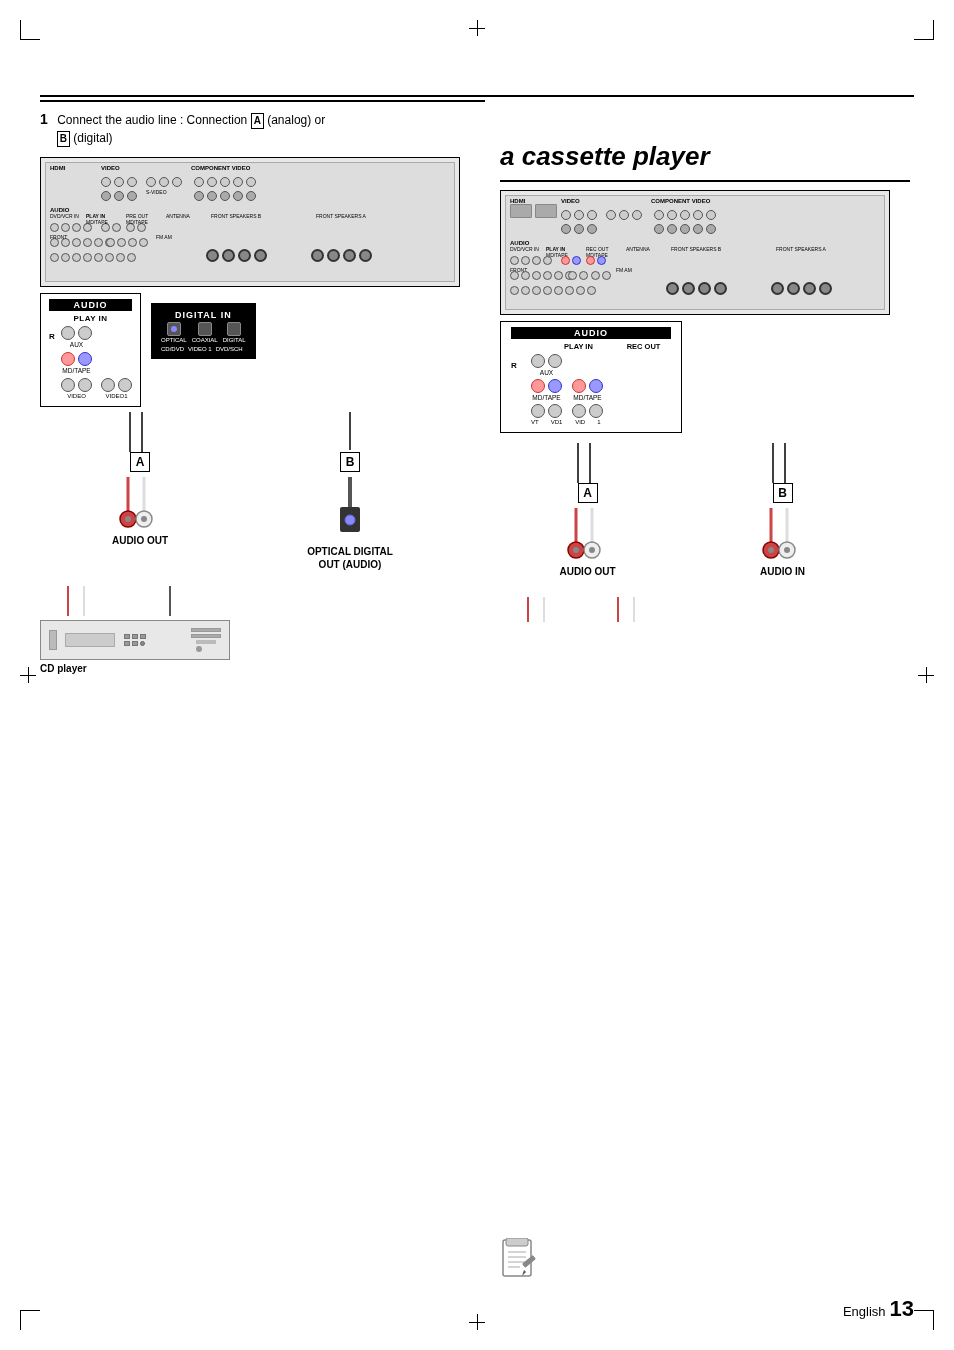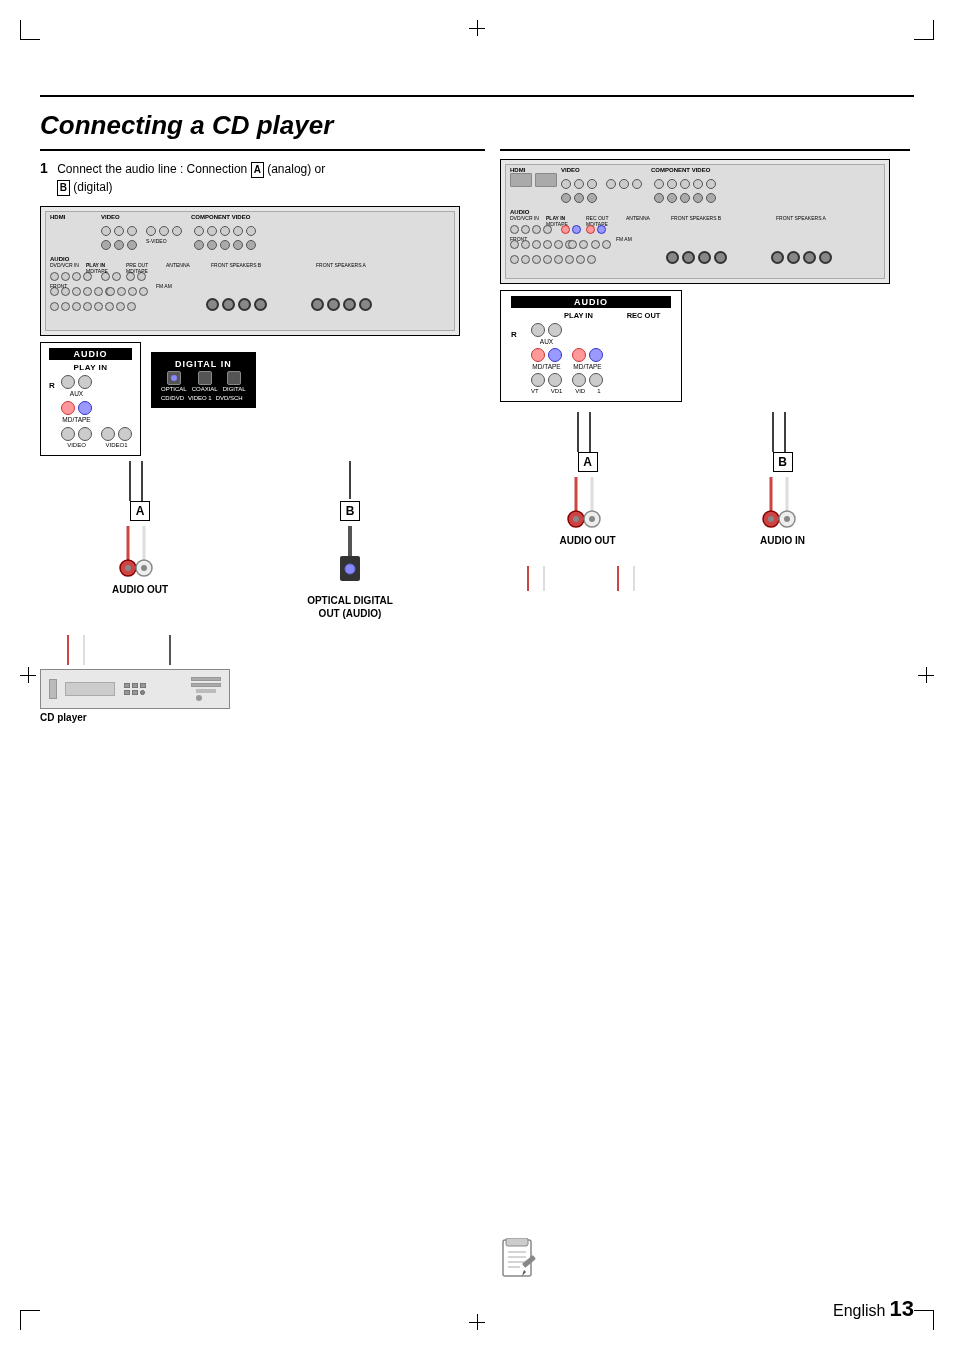--- a/index.html
+++ b/index.html
@@ -219,21 +219,20 @@
 
 <div class="crosshair crosshair-top"></div>
 <div class="crosshair crosshair-bottom"></div>
 <div class="crosshair crosshair-left"></div>
 <div class="crosshair crosshair-right"></div>
 
 <div class="top-divider"></div>
 
 <div style="position:absolute; top:100px; left:40px; width:445px;">
 
-  <div class="section-title">Connecting a CD player</div>
   <div class="divider-line"></div>
 
   <div class="step-text">
     <span class="step-num">1</span>
     <span>Connect the audio line : Connection</span>
     <span class="boxed">A</span>
     <span>(analog) or</span>
     <br>&nbsp;&nbsp;&nbsp;&nbsp;
     <span class="boxed">B</span>
     <span>(digital)</span>
@@ -525,20 +524,21 @@
     <div class="player-label">CD player</div>
   </div>
 
 </div>
 
 <div style="position:absolute; top:100px; left:500px; width:410px;">
 
   
   <div class="section-title-right">
     <br>
+    <span>a cassette player</span>
   </div>
   <div class="divider-line"></div>
 
   
 
   
   <div style="position:relative; width:390px; height:125px; border:1.5px solid #000; background:#e8e8e8; margin-bottom:6px; overflow:hidden;">
     <div style="position:absolute; inset:4px; background:#ddd; border:1px solid #aaa;">
 
       <div style="position:absolute; top:2px; left:4px; font-size:6px; font-weight:bold;">HDMI</div>
@@ -799,15 +799,15 @@
     <line x1="8" y1="24" x2="26" y2="24" stroke="#aaa" stroke-width="1"></line>
     <line x1="8" y1="29" x2="20" y2="29" stroke="#aaa" stroke-width="1"></line>
 
     <rect x="22" y="26" width="14" height="5" rx="1" fill="#888" transform="rotate(-40 22 26)"></rect>
     <polygon points="22,38 24,32 26,34" fill="#555"></polygon>
   </svg>
 
 </div>
 
 <div style="position:absolute; bottom:28px; right:40px; display:flex; align-items:baseline; gap:4px;">
-  <span style="font-size:16px;">English</span>
+  <span style="font-size:13px;">English</span>
   <span style="font-size:22px; font-weight:bold;">13</span>
 </div>
 
 </body></html>

